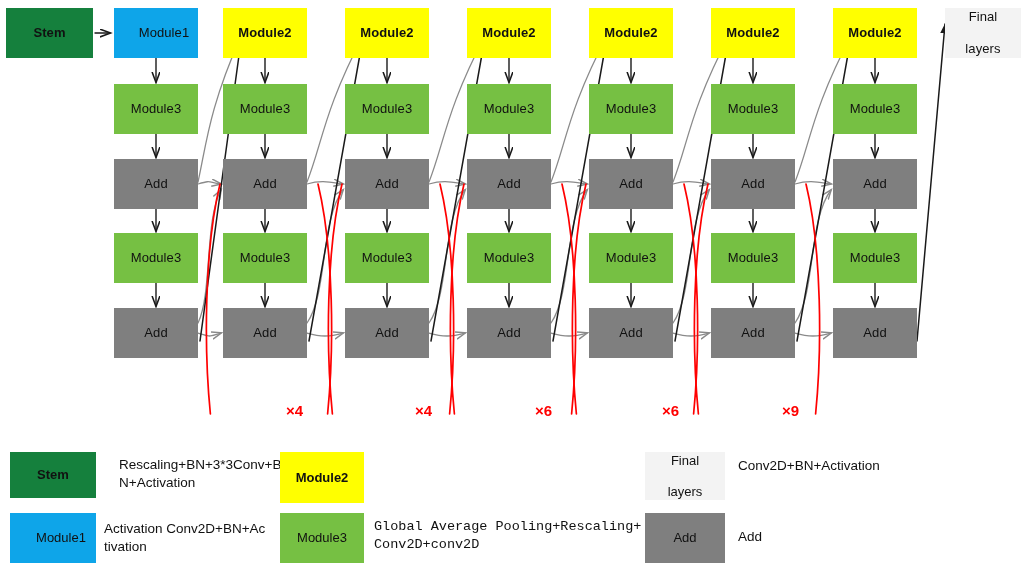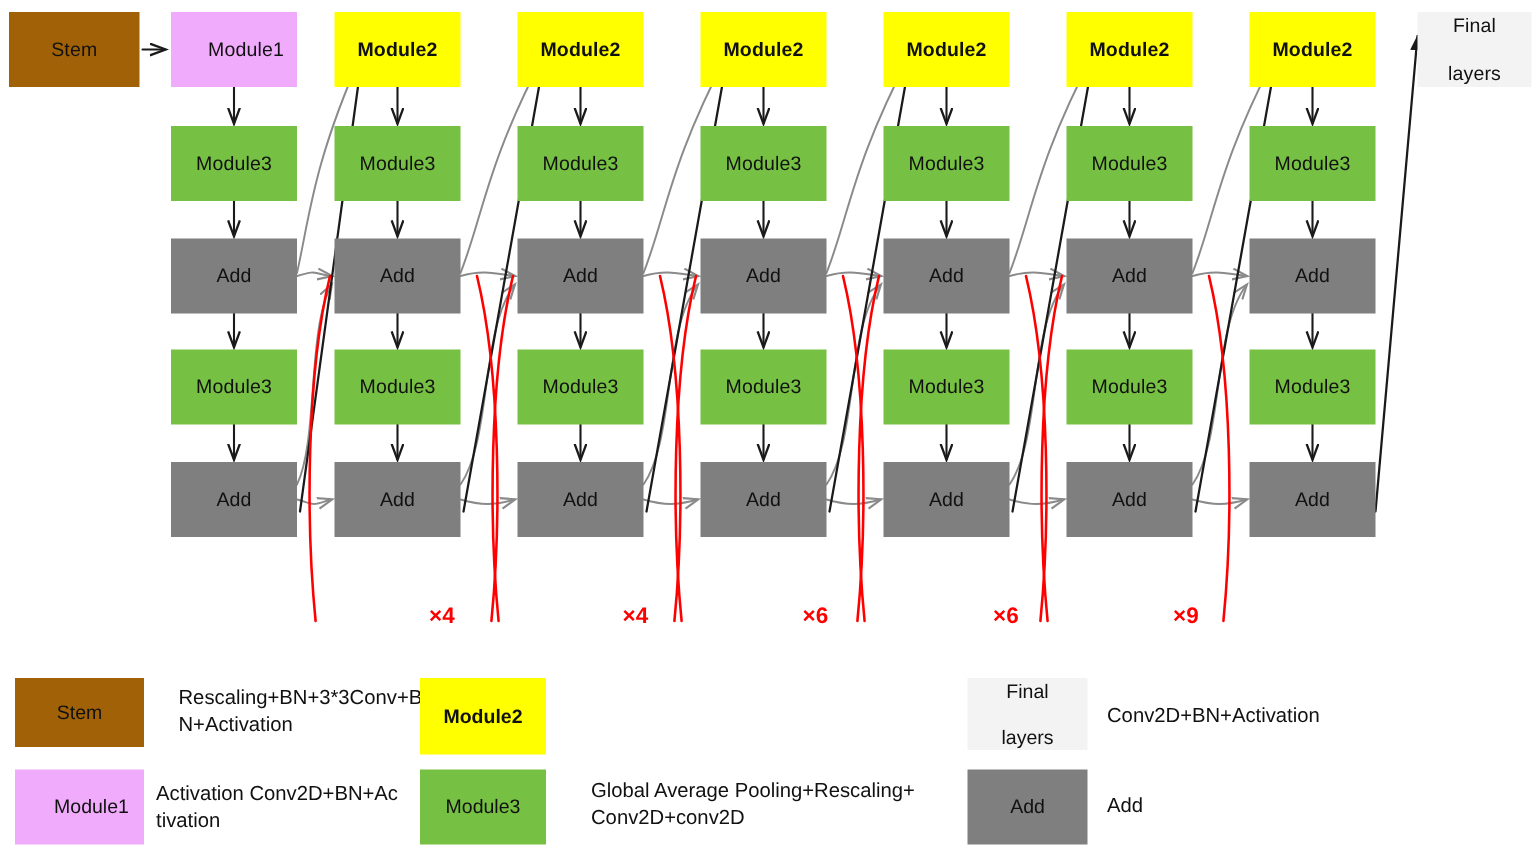--- a/index.html
+++ b/index.html
@@ -24,22 +24,22 @@
     display: flex;
     align-items: center;
     justify-content: center;
     text-align: center;
     font-size: 13px;
     line-height: 1.15;
     color: #111111;
     box-sizing: border-box;
     letter-spacing: 0.1px;
   }
-  .n-stem      { background: #a16207; }
-  .n-module1   { background: #f0abfc; padding-left: 16px; }
+  .n-stem      { background: #15803d; font-weight: bold; }
+  .n-module1   { background: #0ea5e9; padding-left: 16px; }
   .n-module2   { background: #ffff00; font-weight: bold; }
   .n-module3   { background: #76c043; }
   .n-add       { background: #7f7f7f; }
   .n-final     { background: #f3f3f3; flex-direction: column; }
   .node.two-line { line-height: 1.25; }
 
   #edges {
     position: absolute;
     left: 0;
     top: 0;
@@ -310,27 +310,27 @@
         <span>Module1</span>
       </div>
       <div class="legend-text" style="left: 104px; top: 80px;">Activation Conv2D+BN+Ac
 tivation</div>
       <div class="legend-swatch n-module2" style="left: 280px; top: 12px; width: 84px; height: 51px;">
         <span>Module2</span>
       </div>
       <div class="legend-swatch n-module3" style="left: 280px; top: 73px; width: 84px; height: 50px;">
         <span>Module3</span>
       </div>
-      <div class="legend-text" style="left: 394px; top: 78px;">Global Average Pooling+Rescaling+
+      <div class="legend-text" style="left: 374px; top: 78px; font-family: Liberation Mono, monospace;">Global Average Pooling+Rescaling+
 Conv2D+conv2D</div>
       <div class="legend-swatch n-final" style="left: 645px; top: 12px; width: 80px; height: 48px;">
         <span>Final</span>
         <br>
         <span>layers</span>
       </div>
-      <div class="legend-text" style="left: 738px; top: 28px;">Conv2D+BN+Activation</div>
+      <div class="legend-text" style="left: 738px; top: 17px;">Conv2D+BN+Activation</div>
       <div class="legend-swatch n-add" style="left: 645px; top: 73px; width: 80px; height: 50px;">
         <span>Add</span>
       </div>
       <div class="legend-text" style="left: 738px; top: 88px;">Add</div>
     </div>
 
 </div>
 
 </body></html>

